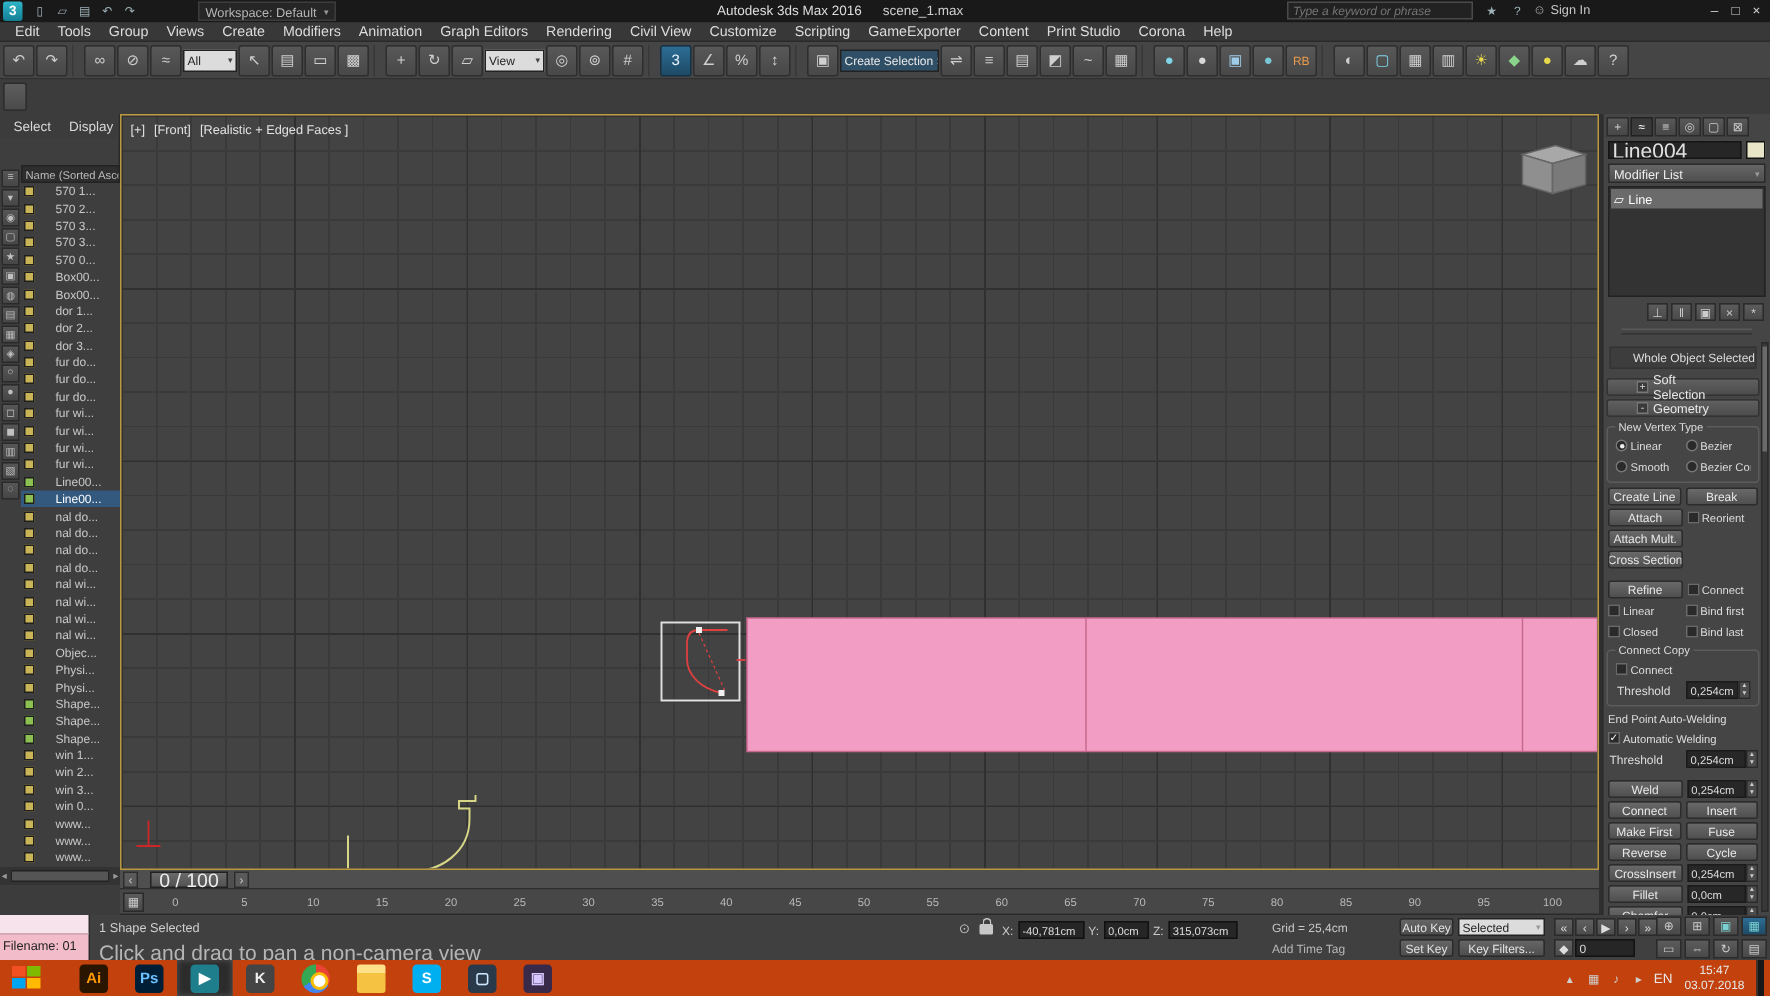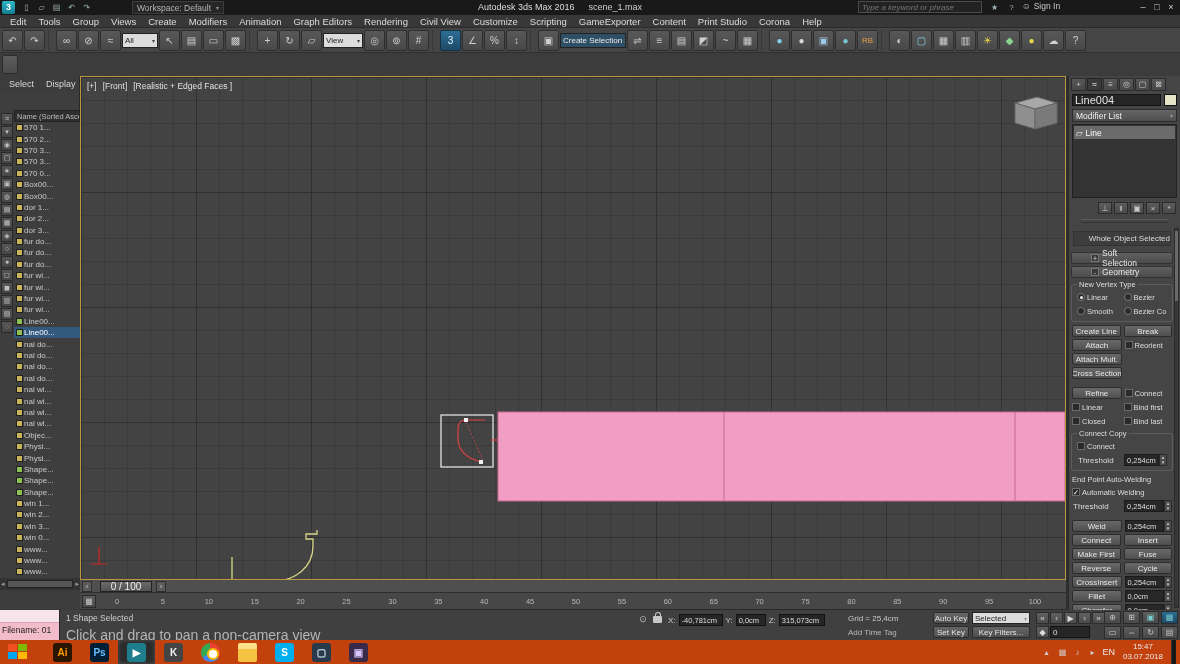--- a/index.html
+++ b/index.html
@@ -43,42 +43,42 @@
   
   #leftpanel{position:absolute;left:0;top:76px;width:80px;height:514px;background:#3e3e3e;border-right:1px solid #2a2a2a}
   #lp-menu{display:flex;gap:2px;height:16px;align-items:center;padding-left:4px;background:#3c3c3c}
   .lp-menu-item{padding:0 5px;font-size:9px;color:#d8d8d8}
   #lp-header{position:absolute;left:14px;top:34px;width:66px;height:12px;background:#2e2e2e;border:1px solid #232323;
     font-size:7.5px;color:#bbb;padding:1px 2px;white-space:nowrap;overflow:hidden}
   #lp-tools{position:absolute;left:0;top:36px;width:14px;display:flex;flex-direction:column;align-items:center}
   .lpt{width:12px;height:12px;margin:0.5px 0;background:linear-gradient(#565656,#464646);border:1px solid #2a2a2a;
     color:#c0c0c0;font-size:7px;display:flex;align-items:center;justify-content:center}
   #lp-list{position:absolute;left:14px;top:46px;width:66px;height:456px;overflow:hidden;background:#3e3e3e}
-  .xrow{display:flex;align-items:center;height:11.4px;padding-left:2px;gap:1px;font-size:8px;color:#c9c9c9;white-space:nowrap}
+  .xrow{display:flex;align-items:center;height:11.4px;padding-left:2px;gap:14px;font-size:8px;color:#c9c9c9;white-space:nowrap}
   .xrow.sel{background:#33597f;color:#fff}
   .xicon{width:7px;height:7px;border:1px solid #1f1f1f;flex:none}
   #lp-hscroll{position:absolute;left:0;top:502px;width:80px;height:12px;background:#333;display:flex;align-items:center;
     justify-content:space-between;padding:0 1px;font-size:7px;color:#999}
   #lp-hscroll .thumb{flex:1;height:8px;margin:0 2px;background:#555;border:1px solid #222}
   
   #viewport{position:absolute;left:80px;top:76px;width:986px;height:504px;background-color:#434343;
     border:1px solid #b9983f;overflow:hidden;
     background-image:
       repeating-linear-gradient(to right,#303030 0,#303030 1px,transparent 1px,transparent 115px),
       repeating-linear-gradient(to bottom,#303030 0,#303030 1px,transparent 1px,transparent 115px),
       repeating-linear-gradient(to right,#3a3a3a 0,#3a3a3a 1px,transparent 1px,transparent 23px),
       repeating-linear-gradient(to bottom,#3a3a3a 0,#3a3a3a 1px,transparent 1px,transparent 23px)}
   #vp-label{position:absolute;left:6px;top:4px;font-size:8.5px;color:#e2e2e2;display:flex;gap:6px}
   #vp-svg{position:absolute;left:0;top:0}
   
   #timeslider{position:absolute;left:80px;top:580px;width:986px;height:13px;background:#4f4f4f;border-bottom:1px solid #2e2e2e}
   .ts-arrow{position:absolute;top:1px;width:10px;height:11px;background:#5a5a5a;border:1px solid #2e2e2e;color:#ccc;
     font-size:8px;display:flex;align-items:center;justify-content:center}
   #ts-handle{position:absolute;left:20px;top:1px;width:52px;height:11px;background:linear-gradient(#6a6a6a,#525252);
-    border:1px solid #222;color:#eee;font-size:10px;display:flex;align-items:center;justify-content:center}
+    border:1px solid #222;color:#eee;font-size:13px;display:flex;align-items:center;justify-content:center}
   #trackbar{position:absolute;left:80px;top:593px;width:986px;height:17px;background:#474747;border-bottom:1px solid #2a2a2a}
   .tick{position:absolute;top:4px;transform:translateX(-50%);font-size:7.5px;color:#b8b8b8}
   #mini-curve{position:absolute;left:2px;top:2px;width:14px;height:13px;background:linear-gradient(#5c5c5c,#494949);
     border:1px solid #2a2a2a;color:#ccc;font-size:8px;display:flex;align-items:center;justify-content:center}
   
   #statusbar{position:absolute;left:0;top:610px;width:1180px;height:30px;background:#404040}
   #sb-listener{position:absolute;left:0;top:0;width:60px;height:30px;border-right:1px solid #2a2a2a}
   #sb-listener .l-top{height:13px;background:#f7e3eb;border-bottom:1px solid #d3a7b5}
   #sb-listener .l-bot{height:17px;background:#f2bccb;color:#222;font-size:8.5px;padding:2px 2px;white-space:nowrap;overflow:hidden}
   #sb-sel{position:absolute;left:66px;top:3px;font-size:8.5px;color:#cfcfcf}
@@ -127,21 +127,21 @@
   #tray-lang{color:#e8e8e8;font-size:9px}
   #tray-clock{text-align:center;color:#e8e8e8;font-size:8px;line-height:10px;padding:0 4px}
   #show-desktop{width:5px;height:24px;border-left:1px solid #333;background:#181818}
   
   #cmdpanel{position:absolute;left:1068px;top:76px;width:112px;height:534px;background:#454545;border-left:1px solid #2a2a2a}
   #cp-tabs{display:flex;gap:1px;padding:2px 2px;height:17px}
   .cp-tab{width:15px;height:13px;background:linear-gradient(#585858,#474747);border:1px solid #2c2c2c;color:#ccc;
     font-size:8px;display:flex;align-items:center;justify-content:center}
   .cp-tab.active{background:#3a3a3a;border-color:#222;color:#fff}
   #cp-name-row{display:flex;gap:3px;padding:1px 3px;align-items:center}
-  #obj-name{flex:1;height:12px;background:#262626;border:1px solid #151515;color:#e2e2e2;font-size:11px;padding:0 2px;
+  #obj-name{flex:1;height:12px;background:#262626;border:1px solid #151515;color:#e2e2e2;font-size:14px;padding:0 2px;
     font-family:"Liberation Sans",sans-serif;min-width:0}
   #obj-swatch{width:13px;height:12px;background:#e8e4c8;border:1px solid #111}
   #cp-modlist{margin:2px 3px;height:13px;background:linear-gradient(#666,#4e4e4e);border:1px solid #2b2b2b;
     display:flex;align-items:center;justify-content:space-between;font-size:8.5px;padding:0 3px;color:#eee}
   #cp-stack{margin:2px 3px;height:74px;background:#333;border:1px solid #222;padding:1px;overflow:hidden}
   .stackrow{height:13px;display:flex;align-items:center;gap:3px;padding:0 2px;font-size:8.5px;color:#ddd}
   .stackrow.sel{background:#6b6b6b;color:#fff}
   #cp-stacktools{display:flex;gap:2px;justify-content:flex-end;padding:2px 4px}
   .st-ico{width:14px;height:12px;background:linear-gradient(#5c5c5c,#4a4a4a);border:1px solid #2b2b2b;color:#ccc;
     font-size:8px;display:flex;align-items:center;justify-content:center}

